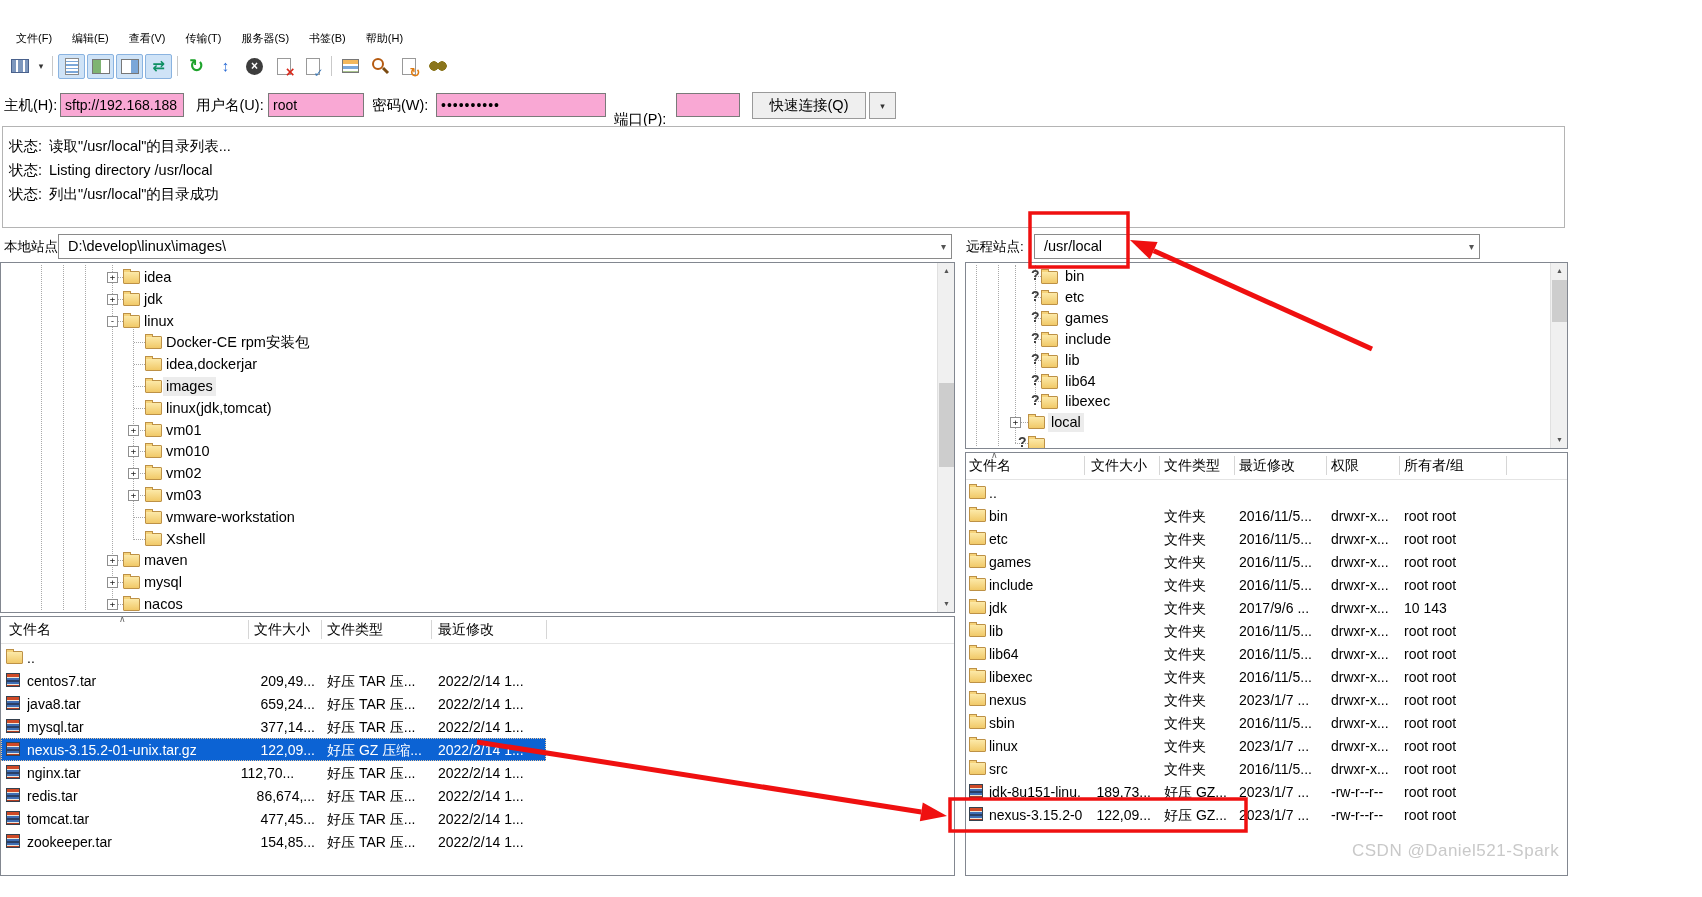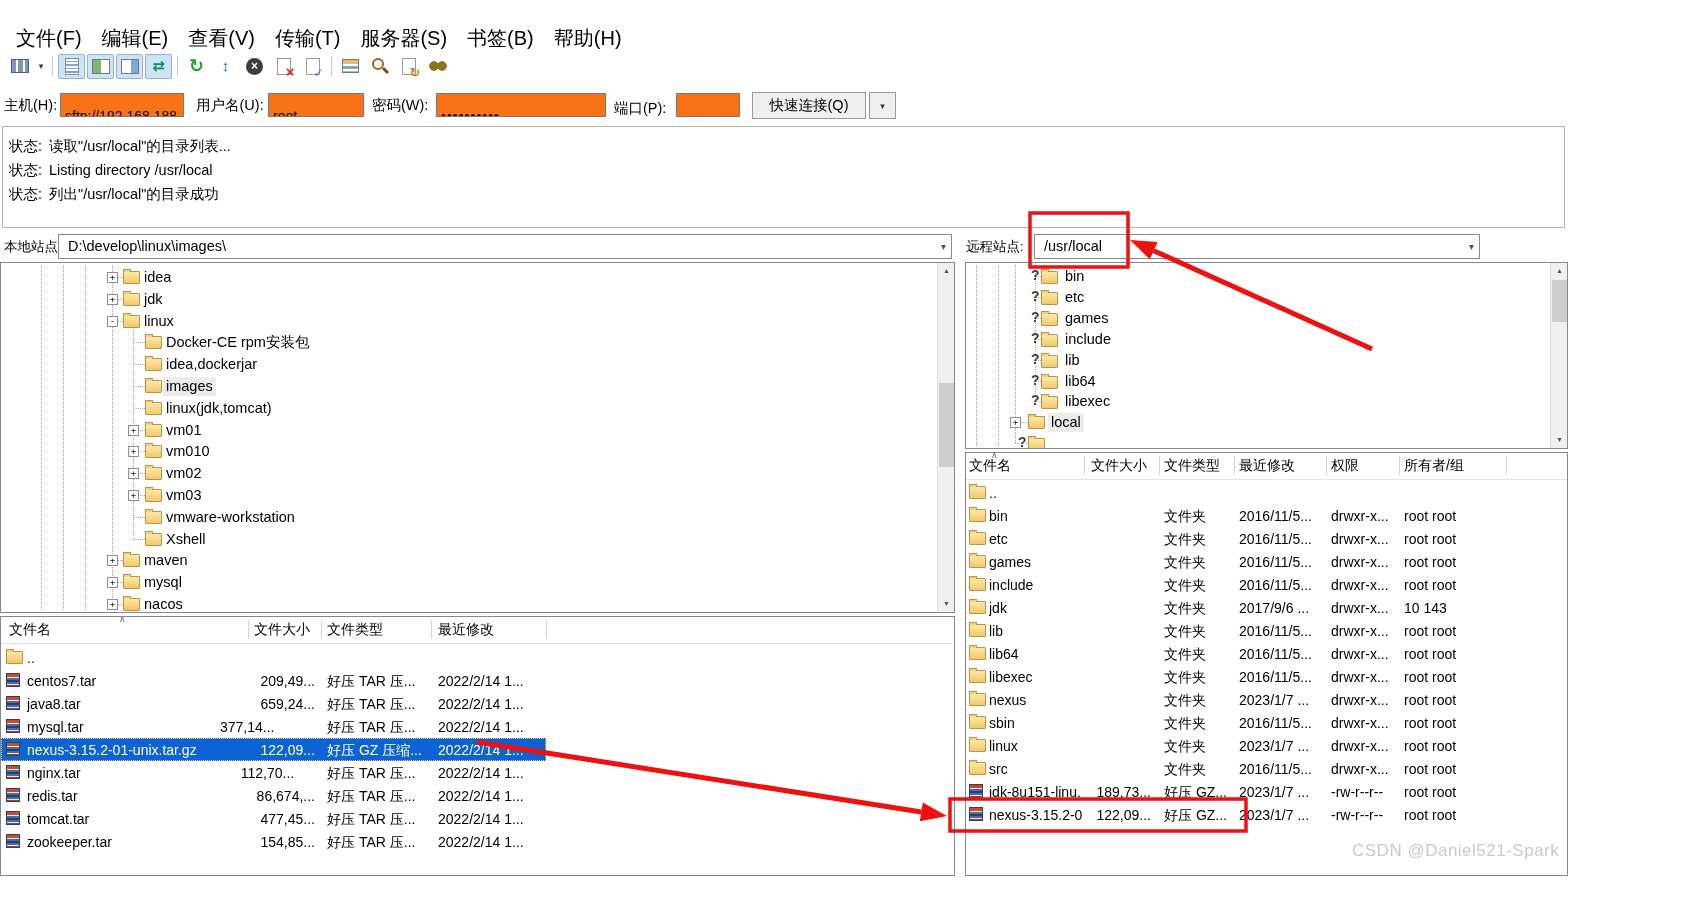--- a/index.html
+++ b/index.html
@@ -8,21 +8,21 @@
   .abs{position:absolute;}
 
   
   #titlebar{left:0;top:0;width:1702px;height:26px;background:#fff;}
   #app-icon{left:8px;top:3px;width:20px;height:20px;background:#bf1311;border-radius:2px;
             color:#fff;font:italic bold 12px/20px "Liberation Serif",serif;text-align:center;}
   #title-text{left:36px;top:0;line-height:26px;font-size:15px;white-space:nowrap;}
 
   
   #menubar{left:0;top:26px;width:900px;height:25px;display:flex;align-items:center;padding-left:6px;}
-  .menu-item{padding:0 10px;font-size:20px;line-height:25px;white-space:nowrap;}
+  .menu-item{padding:0 10px;font-size:11px;line-height:25px;white-space:nowrap;}
 
   
   #toolbar{left:0;top:51px;width:900px;height:30px;display:flex;align-items:center;padding-left:5px;}
   .tb-btn{width:27px;height:25px;display:flex;align-items:center;justify-content:center;
           border:1px solid transparent;border-radius:2px;position:relative;margin:0 1px;box-sizing:border-box;}
   .tb-btn.pressed{background:#cfe3f7;border-color:#8ab3e0;}
   .tb-sep{width:1px;height:20px;background:#c9c9c9;margin:0 4px;}
   .tb-dd{width:14px;height:25px;font-size:9px;line-height:25px;text-align:center;color:#333;}
   .tbi{position:relative;}
   .tbi-sitemgr{width:18px;height:14px;border:1px solid #49618c;box-sizing:border-box;
@@ -49,22 +49,22 @@
   .tbi-find::before{content:"";position:absolute;left:1px;top:1px;width:8px;height:8px;
     border:2.5px solid #b55a10;border-radius:50%;}
   .tbi-find::after{content:"";position:absolute;left:11px;top:12px;width:7px;height: 3px;
     background:#7a4a10;transform:rotate(45deg);}
   .tbi-compare{width:18px;height:14px;
     background:radial-gradient(circle at 5px 7px,#8a751c 0 4.5px,transparent 5px),
                radial-gradient(circle at 13px 7px,#8a751c 0 4.5px,transparent 5px);}
 
   
   .qc-label{position:absolute;font-size:14.5px;line-height:24px;white-space:nowrap;}
-  .qc-input{position:absolute;height:24px;box-sizing:border-box;border:1px solid #7a7a7a;background:#f97316;
-    font-size:14px;line-height:22px;padding:11px 4px;overflow:hidden;white-space:nowrap;}
+  .qc-input{position:absolute;height:24px;box-sizing:border-box;border:1px solid #7a7a7a;background:#f9a8d4;
+    font-size:14px;line-height:22px;padding:0 4px;overflow:hidden;white-space:nowrap;}
   #qc-connect{position:absolute;left:752px;top:92px;width:114px;height:27px;box-sizing:border-box;
     border:1px solid #9a9a9a;background:#eFeFeF;font-size:14.5px;line-height:25px;text-align:center;}
   #qc-drop{position:absolute;left:869px;top:92px;width:27px;height:27px;box-sizing:border-box;
     border:1px solid #9a9a9a;background:#efefef;font-size:9px;line-height:27px;text-align:center;color:#333;}
 
   
   #logbox{left:2px;top:126px;width:1563px;height:102px;border:1px solid #b4b4b4;box-sizing:border-box;background:#fff;}
   .log-row{position:absolute;left:0;height:24px;line-height:24px;font-size:14.5px;white-space:nowrap;}
   .log-label{position:absolute;left:6px;}
   .log-text{position:absolute;left:46px;}
@@ -190,21 +190,21 @@
       </div>
     </div>
 
   <div>
     <div class="qc-label" style="left:4px;top:93px;">主机(H):</div>
     <div class="qc-input" style="left:60px;top:93px;width:124px;">sftp://192.168.188</div>
     <div class="qc-label" style="left:196px;top:93px;">用户名(U):</div>
     <div class="qc-input" style="left:268px;top:93px;width:96px;">root</div>
     <div class="qc-label" style="left:372px;top:93px;">密码(W):</div>
     <div class="qc-input" style="left:436px;top:93px;width:170px;letter-spacing:1px;">••••••••••</div>
-    <div class="qc-label" style="left:614px;top:96px;">端口(P):</div>
+    <div class="qc-label" style="left:614px;top:107px;">端口(P):</div>
     <div class="qc-input" style="left:676px;top:93px;width:64px;"></div>
     <div id="qc-connect">快速连接(Q)</div>
     <div id="qc-drop">▾</div>
   </div>
 
   <div class="abs" id="logbox">
       <div class="log-row" style="top: 7px; left: 0px; right: 0px; position: absolute;">
         <div class="log-label" style="position: absolute;">状态:</div>
         <div class="log-text" style="position: absolute;">读取"/usr/local"的目录列表...</div>
       </div>
@@ -358,21 +358,21 @@
       <div class="lrow" style="top: 75px; position: absolute;">
         <div class="f-archive" style="left: 5px; position: absolute;"></div>
         <div class="cell" style="left: 26px; width: 218px; position: absolute;">java8.tar</div>
         <div class="cell" style="left: 219px; width: 95px; text-align: right; position: absolute;">659,24...</div>
         <div class="cell" style="left: 326px; position: absolute;">好压 TAR 压...</div>
         <div class="cell" style="left: 437px; position: absolute;">2022/2/14 1...</div>
       </div>
       <div class="lrow" style="top: 98px; position: absolute;">
         <div class="f-archive" style="left: 5px; position: absolute;"></div>
         <div class="cell" style="left: 26px; width: 218px; position: absolute;">mysql.tar</div>
-        <div class="cell" style="left: 219px; width: 95px; position: absolute;">377,14...</div>
+        <div class="cell" style="left: 219px; width: 95px; text-align: right; position: absolute;">377,14...</div>
         <div class="cell" style="left: 326px; position: absolute;">好压 TAR 压...</div>
         <div class="cell" style="left: 437px; position: absolute;">2022/2/14 1...</div>
       </div>
       <div class="lrow sel" style="top: 121px; position: absolute;">
         <div class="selbar" style="width: 545px; position: absolute;"></div>
         <div class="f-archive" style="left: 5px; position: absolute;"></div>
         <div class="cell" style="left: 26px; width: 218px; position: absolute;">nexus-3.15.2-01-unix.tar.gz</div>
         <div class="cell" style="left: 219px; width: 95px; text-align: right; position: absolute;">122,09...</div>
         <div class="cell" style="left: 326px; position: absolute;">好压 GZ 压缩...</div>
         <div class="cell" style="left: 437px; position: absolute;">2022/2/14 1...</div>

